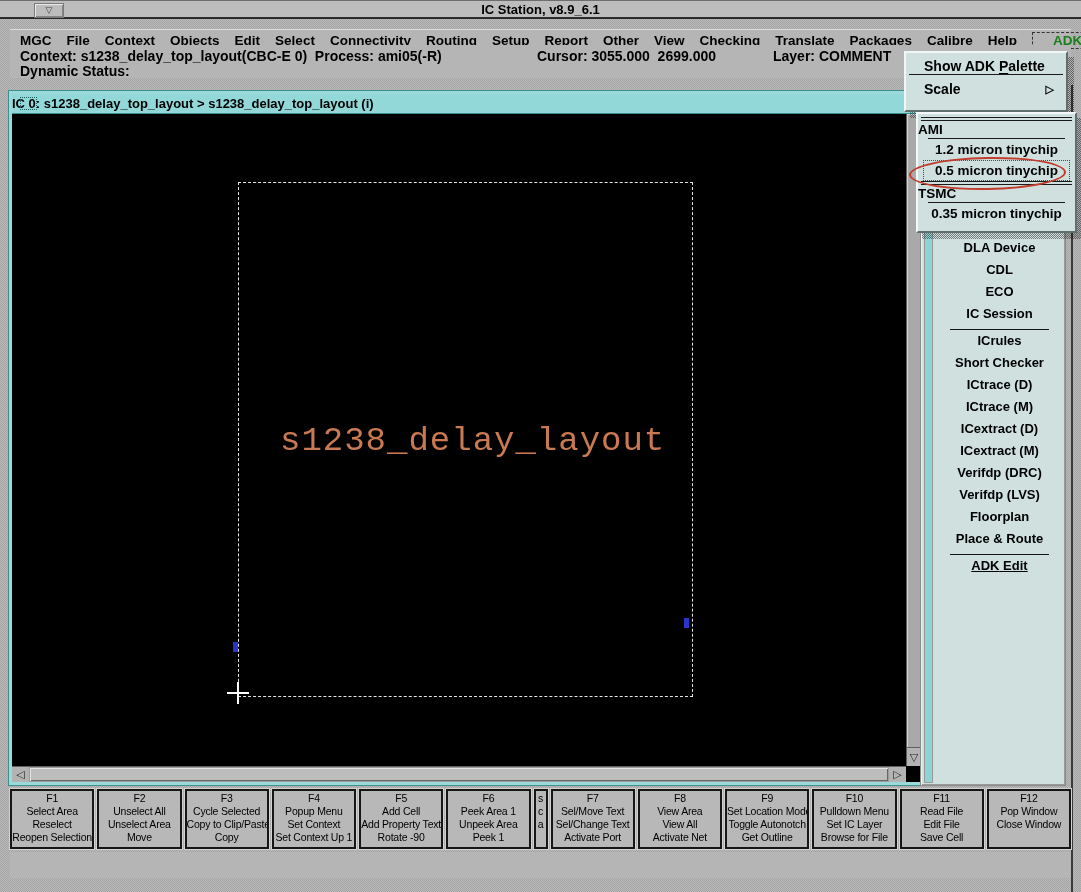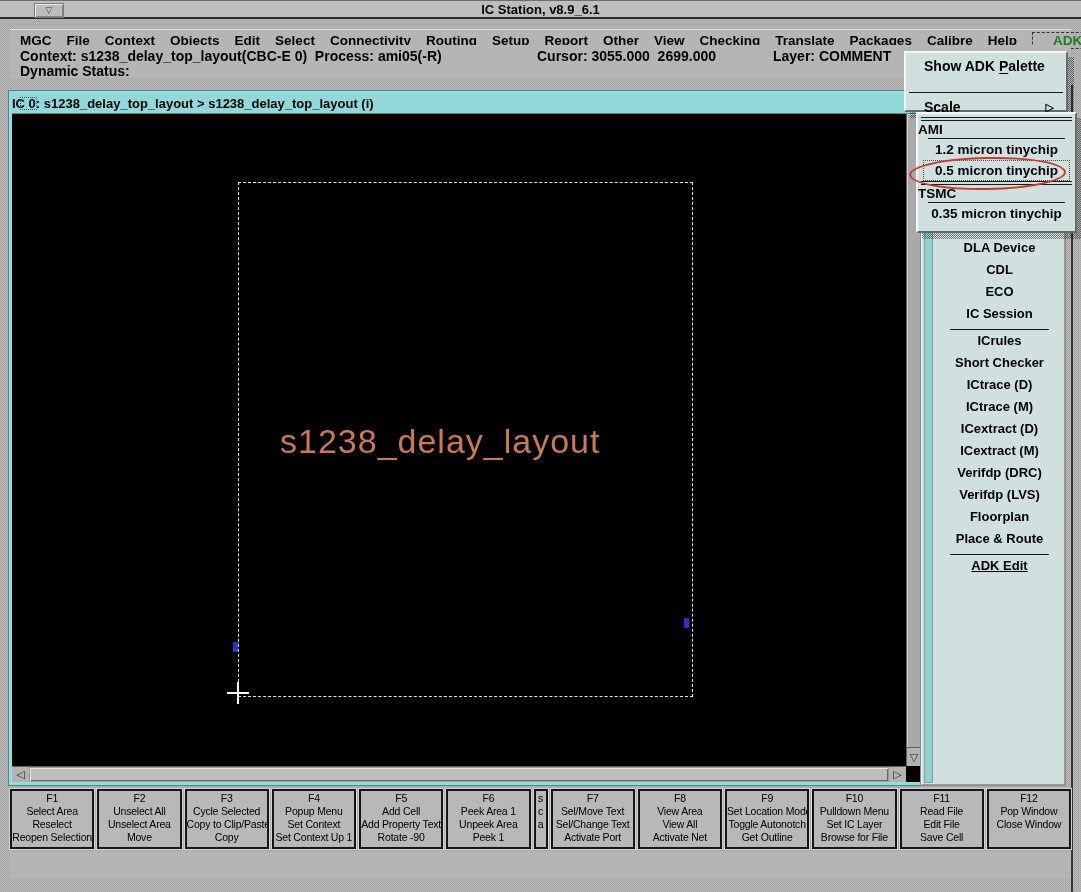--- a/index.html
+++ b/index.html
@@ -31,21 +31,21 @@
   .info-dynamic{position:absolute;left:10px;top:18px;}
   
   .canvas-window{position:absolute;left:8px;top:90px;width:917px;height:696px;z-index:10;
     background:#9adada;border:1px solid #3f8f8f;box-sizing:border-box;padding:3px;}
   .cw-titlebar{position:relative;height:19px;background:#93d8d8;border-bottom:1px solid #3f8f8f;
     display:flex;align-items:center;justify-content:flex-start;font-weight:bold;font-size:13px;}
   .cw-menu-box{position:absolute;left:8px;top:3px;width:15px;height:11px;border:1px dotted #155f5f;}
   .cw-right-dots{position:absolute;right:4px;top:4px;width:3px;height:10px;border-right:2px dotted #155f5f;}
   .cw-body{position:relative;height:calc(100% - 20px);background:#000;overflow:hidden;}
   .select-rect{position:absolute;left:226px;top:68px;width:453px;height:513px;border:1px dashed #e6e6e6;}
-  .cell-label{position:absolute;left:268px;top:308px;font-family:Liberation Sans, sans-serif;
+  .cell-label{position:absolute;left:268px;top:308px;font-family:Liberation Mono, monospace;
     font-size:34px;font-weight:normal;color:#c97a52;letter-spacing:1px;white-space:pre;}
   .port-tick{position:absolute;width:5px;height:10px;background:#2a35c8;}
   .tick-left{left:221px;top:528px;}
   .tick-right{left:672px;top:504px;}
   .crosshair{position:absolute;left:215px;top:568px;width:22px;height:22px;}
   .crosshair .ch-h{position:absolute;left:0;top:10px;width:22px;height:2px;background:#fff;}
   .crosshair .ch-v{position:absolute;left:10px;top:0;width:2px;height:22px;background:#fff;}
   
   .v-scroll{position:absolute;right:0;top:0;bottom:16px;width:15px;background:#a9a9a9;
     border-left:1px solid #5f5f5f;box-shadow:inset 1px 1px 0 #d6d6d6, inset -1px 0 0 #7d7d7d;box-sizing:border-box;}
@@ -62,21 +62,21 @@
   .palette-body{position:absolute;left:15px;right:2px;top:0;bottom:0;padding-top:128px;box-sizing:border-box;}
   .pal-item{height:22px;line-height:22px;text-align:center;font-weight:bold;font-size:13px;cursor:default;}
   .pal-rule{height:1px;background:#151515;margin:4px 14px 0 14px;}
   .pal-item.adk-edit{color:#000000;text-decoration:underline;}
   
   .stipple-shadow{position:absolute;background:repeating-conic-gradient(rgba(0,0,0,0.45) 0% 25%, transparent 0% 50%) 0 0/2px 2px;}
   .shadow-menu{left:910px;top:57px;width:164px;height:61px;z-index:25;}
   .shadow-submenu{left:922px;top:118px;width:159px;height:121px;z-index:35;}
   .adk-menu{position:absolute;left:904px;top:51px;width:164px;height:61px;z-index:30;box-sizing:border-box;
     background:#cfe0df;border:2px solid;border-color:#f2f6f6 #5f6f6e #5f6f6e #f2f6f6;}
-  .adk-menu-item{position:relative;height:38px;line-height:26px;padding-left:18px;font-weight:bold;font-size:14px;cursor:default;}
+  .adk-menu-item{position:relative;height:20px;line-height:26px;padding-left:18px;font-weight:bold;font-size:14px;cursor:default;}
   .adk-menu-item u{text-underline-offset:2px;}
   .adk-sep{height:1px;background:#1a1a1a;margin:1px 3px;}
   .submenu-arrow{position:absolute;right:12px;top:0;font-size:11px;}
   
   .scale-submenu{position:absolute;left:916px;top:112px;width:161px;height:121px;z-index:40;box-sizing:border-box;
     background:#cfe0df;border:2px solid;border-color:#f4f8f8 #5f6f6e #5f6f6e #f4f8f8;padding-top:3px;}
   .sm-drule{height:4px;border-top:1px solid #1a1a1a;border-bottom:1px solid #1a1a1a;margin:0 3px;box-sizing:border-box;}
   .sm-header{height:17px;line-height:17px;text-align:left;font-weight:bold;font-size:13.5px;}
   .sm-srule{height:1px;background:#1a1a1a;margin:0 10px;}
   .sm-item{height:21px;line-height:21px;text-align:center;font-weight:bold;font-size:13.5px;cursor:default;}

